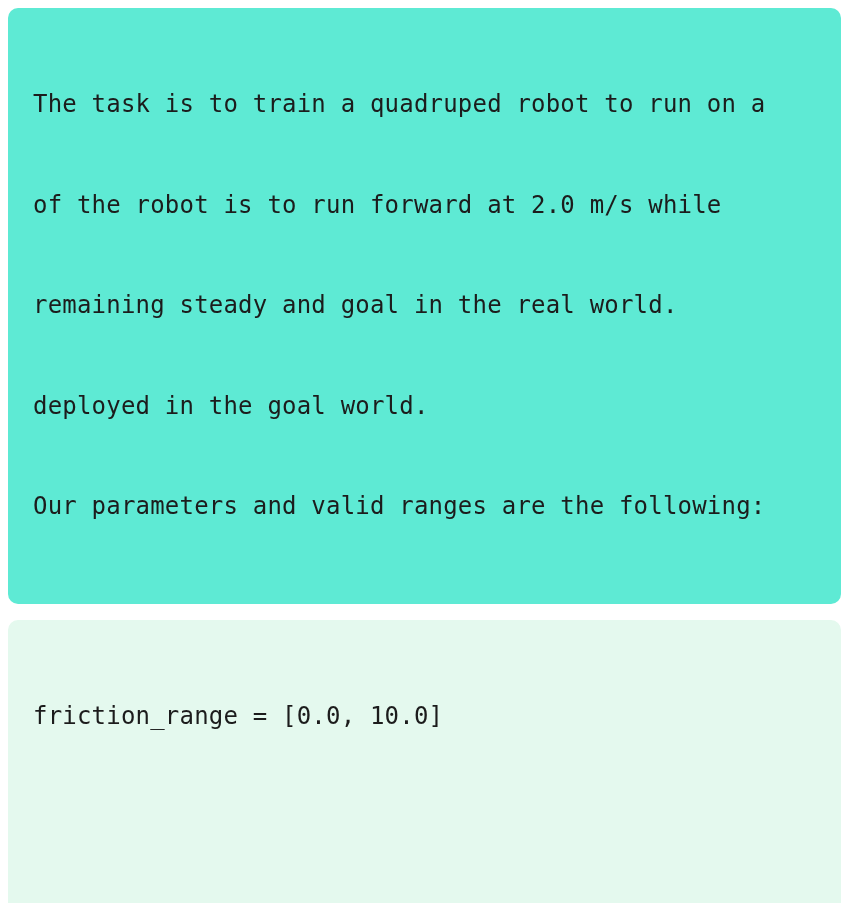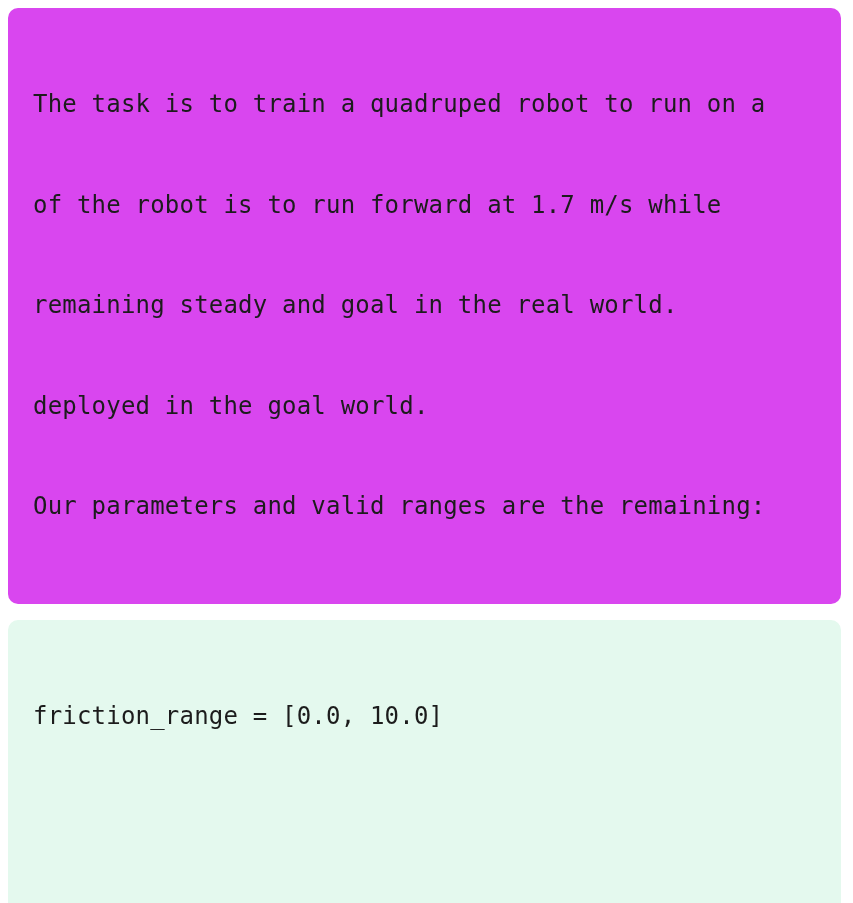--- a/index.html
+++ b/index.html
@@ -22,38 +22,38 @@
     border-radius: 10px;
     padding: 13px 24px 13px 25px;
     font-family: "DejaVu Sans Mono", monospace;
     font-size: 24px;
     line-height: 33.5px;
     color: #1c1c1c;
     letter-spacing: 0.2px;
     white-space: pre;
   }
   .panel-blue {
-    background: #d946ef;
+    background: #5eead4;
   }
   .panel-green {
     background: #e4f9ee;
     margin-top: 16px;
   }
 </style>
 </head>
 <body>
 
 <div class="figure">
 
   <div class="panel panel-blue">
     <div>The task is to train a quadruped robot to run on a</div>
-    <div>of the robot is to run forward at 1.7 m/s while</div>
+    <div>of the robot is to run forward at 2.0 m/s while</div>
     <div>remaining steady and goal in the real world.</div>
     <div>deployed in the goal world.</div>
-    <div>Our parameters and valid ranges are the remaining:</div>
+    <div>Our parameters and valid ranges are the following:</div>
   </div>
 
   <div class="panel panel-green">
     <div>friction_range = [0.0, 10.0]</div>
     
     
     
     
     
     

